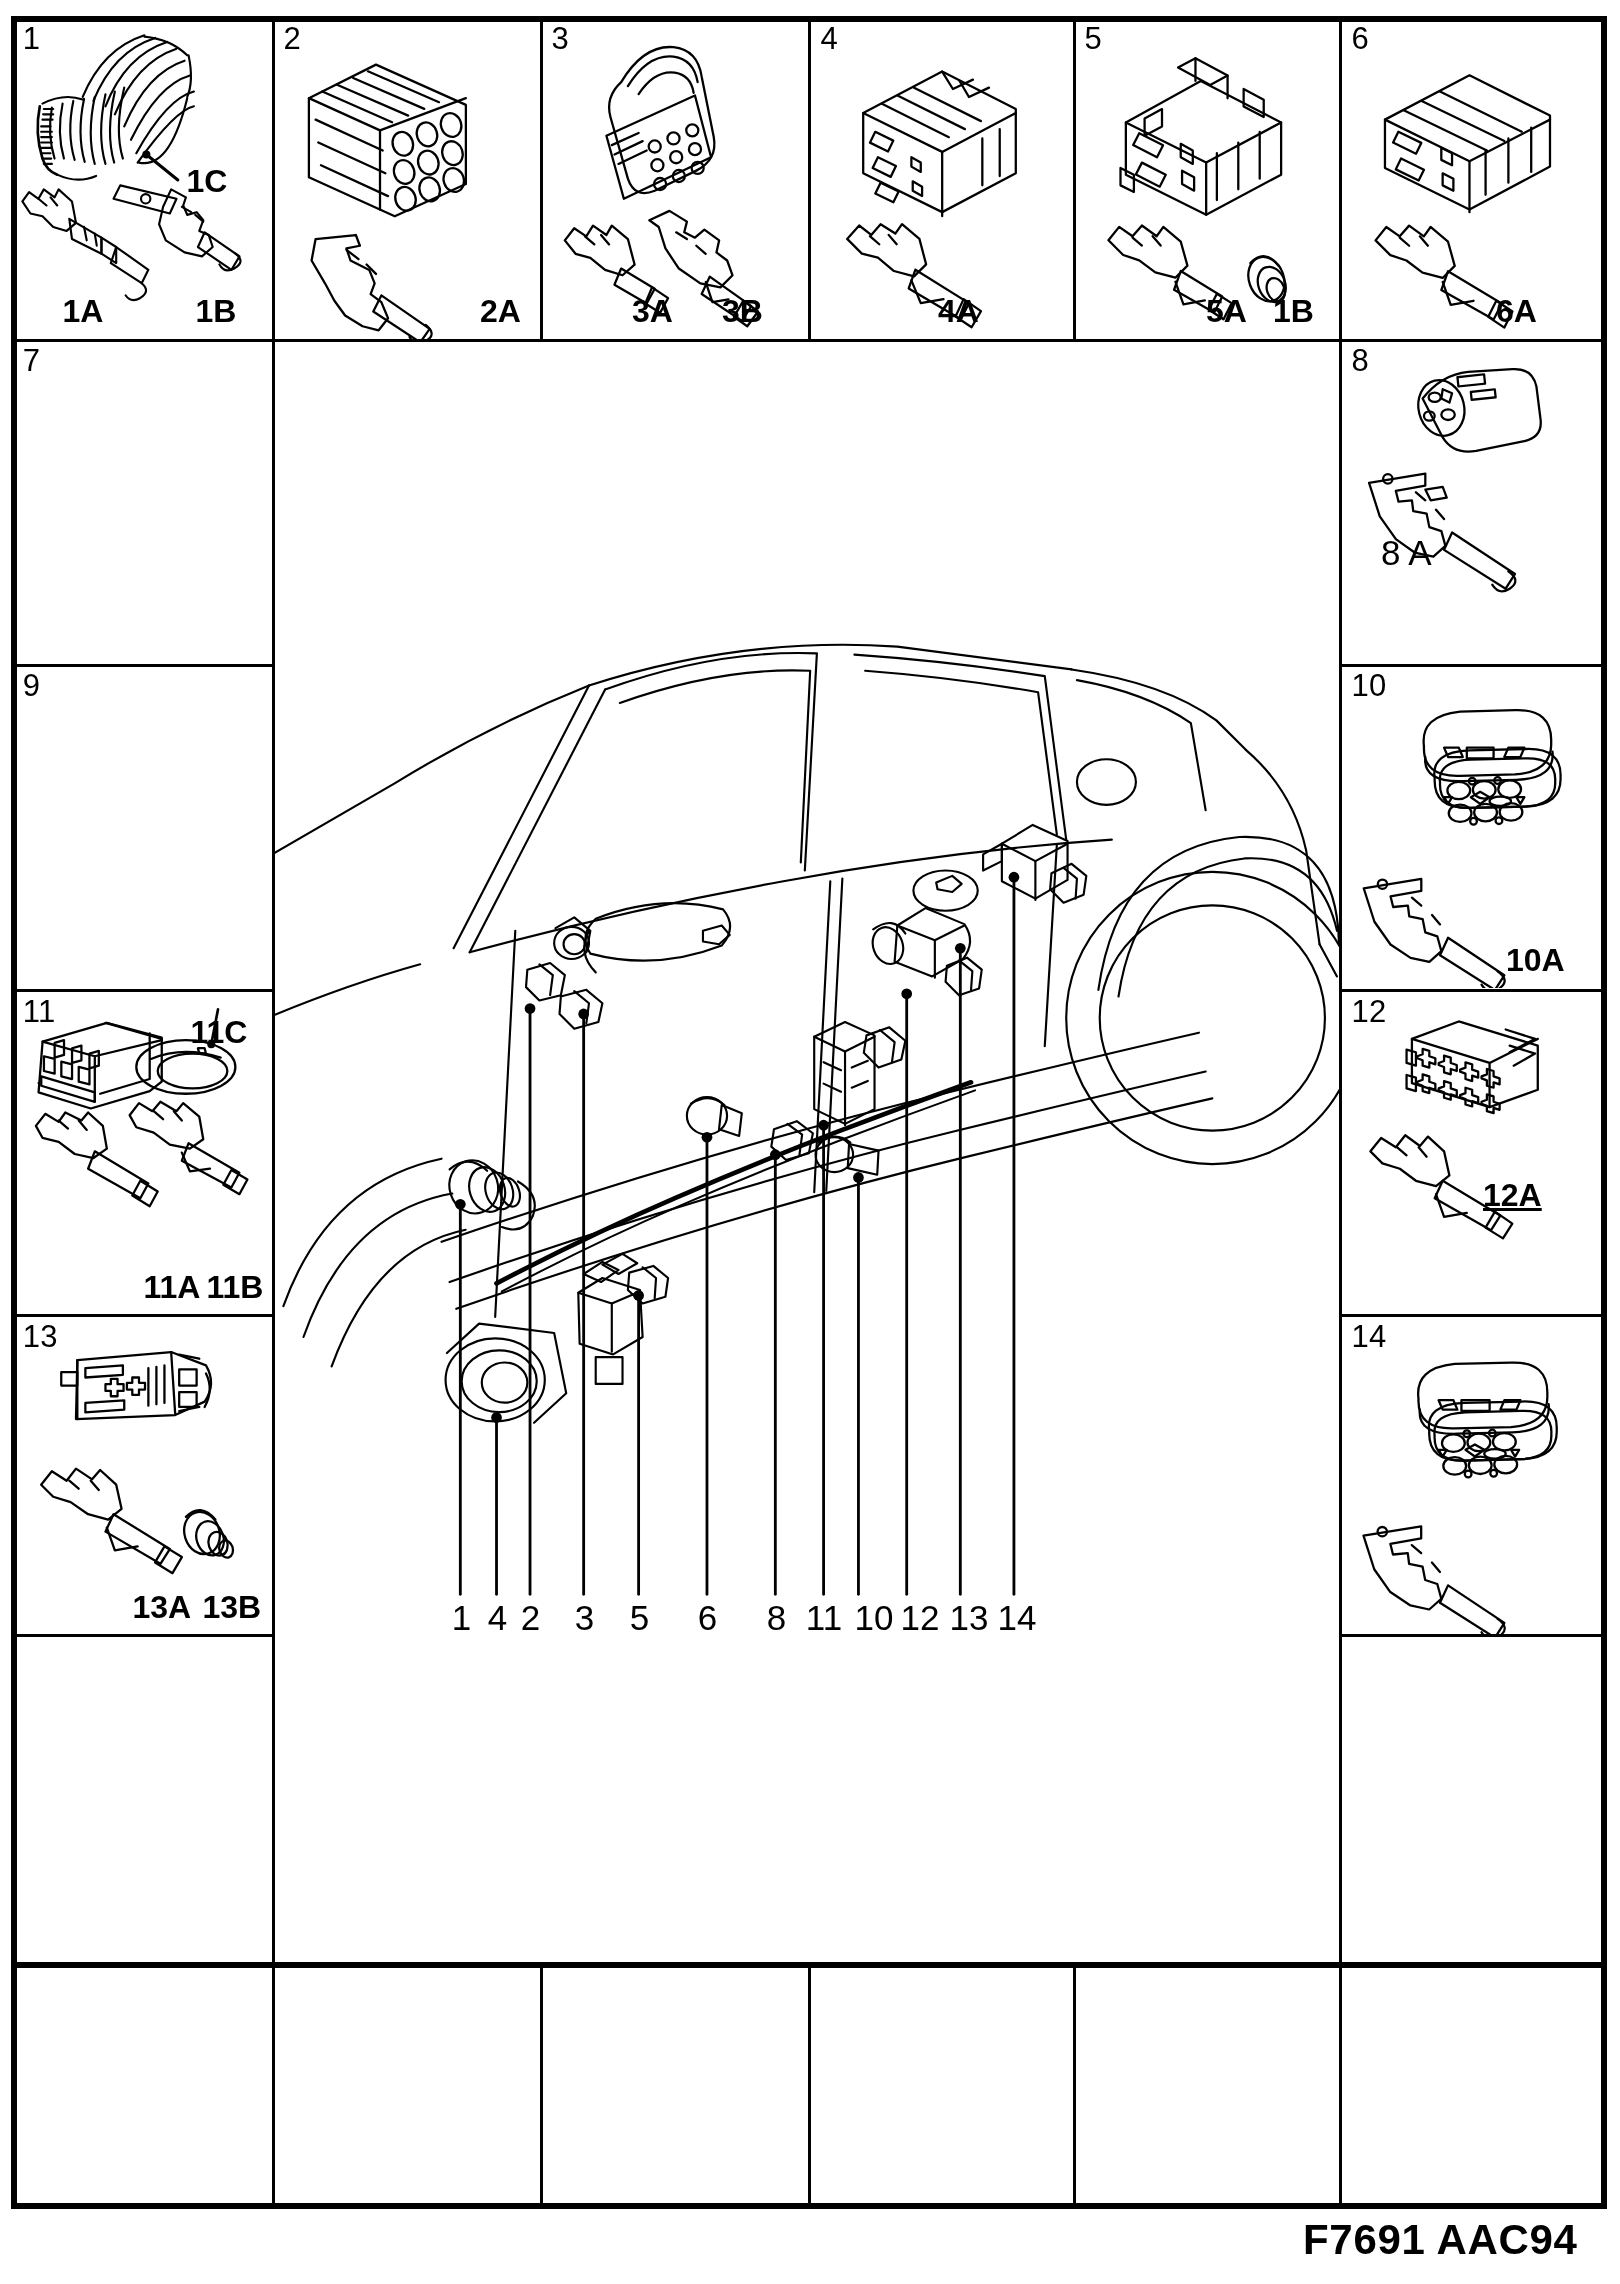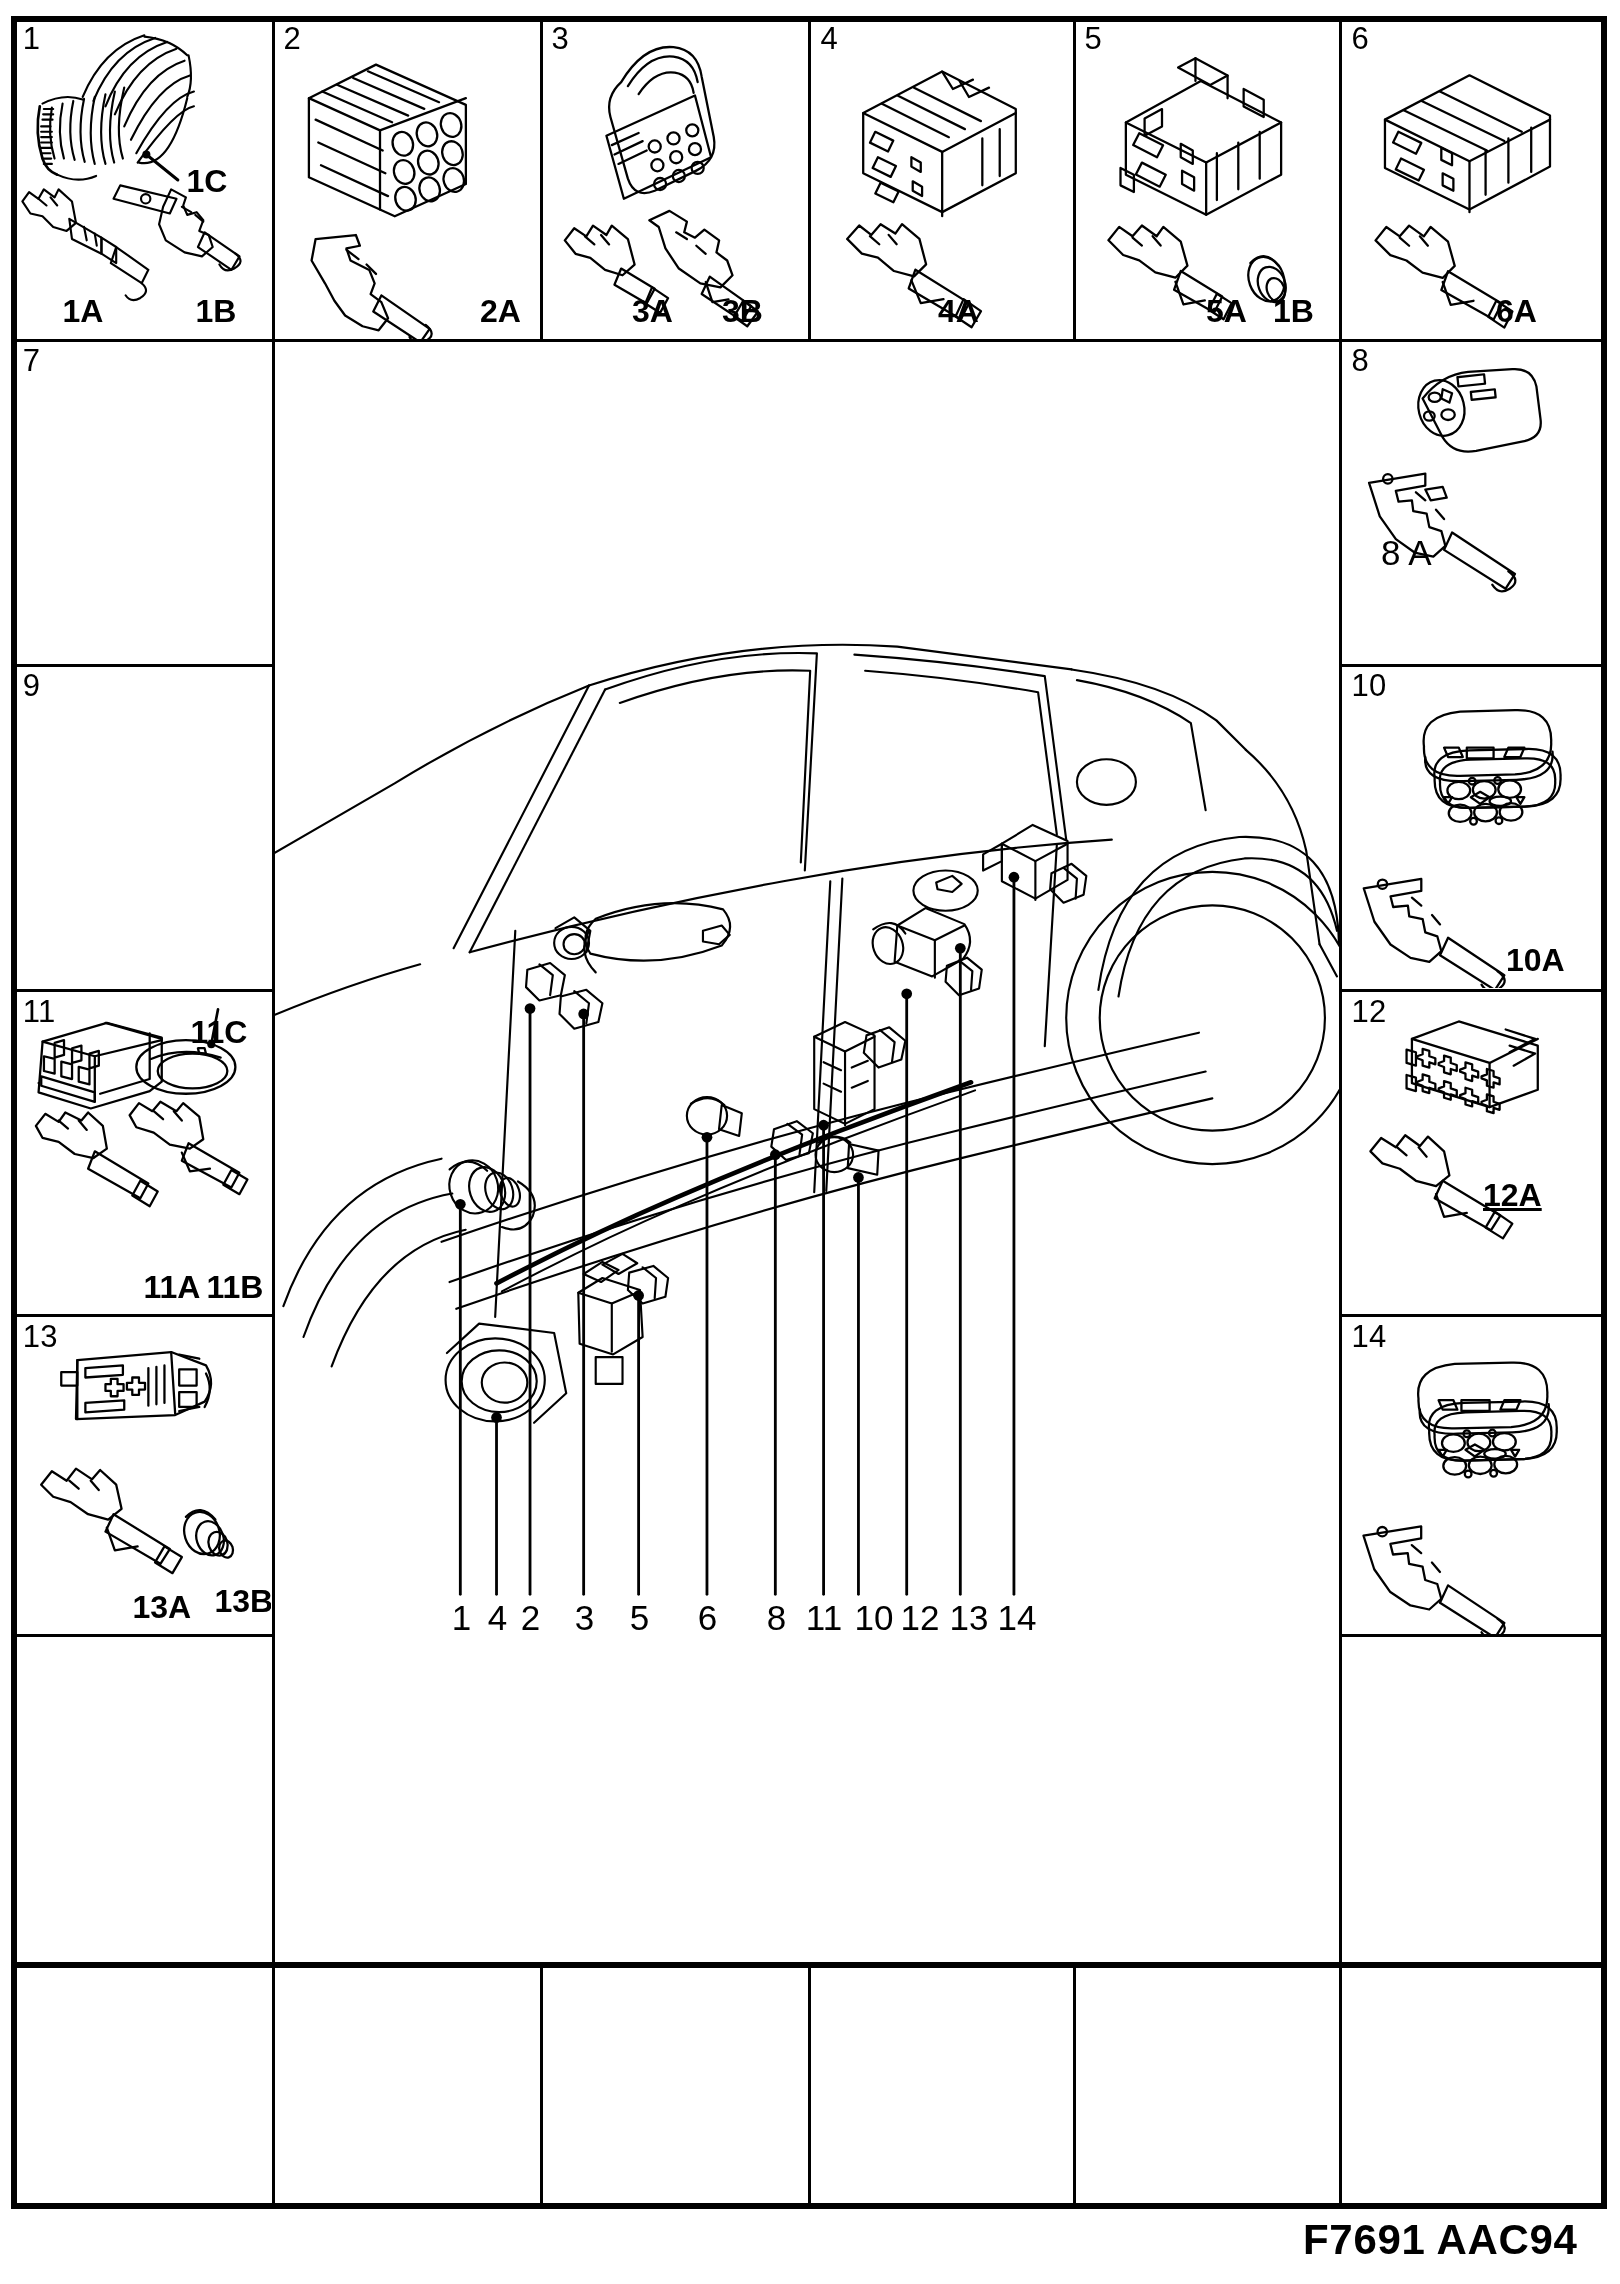--- a/index.html
+++ b/index.html
@@ -520,21 +520,21 @@
 
           <ellipse cx="282" cy="322" rx="26" ry="32" transform="rotate(-18 282 322)"></ellipse>
           <ellipse cx="294" cy="330" rx="20" ry="26" transform="rotate(-18 294 330)"></ellipse>
           <ellipse cx="306" cy="338" rx="14" ry="18" transform="rotate(-18 306 338)"></ellipse>
           <ellipse cx="318" cy="346" rx="10" ry="13" transform="rotate(-18 318 346)"></ellipse>
           <path d="M258 298 q22 -22 44 4"></path>
         </g>
       </svg>
     </div>
     <span class="sublabel" style="left:119px;top:274px;">13A</span>
-    <span class="sublabel" style="left:189px;top:268px;margin-left:12px;">13B</span>
+    <span class="sublabel" style="left:189px;top:274px;">13B</span>
   </div>
 
   <div class="cell" style="left:1342px;top:1317px;width:259px;height:318px;">
     <span class="cellnum">14</span>
     <div class="art" style="left:0;top:0;">
       <svg width="259" height="318" viewBox="0 0 386 474">
         <g fill="none" stroke="#000" stroke-width="3.4" stroke-linejoin="round" stroke-linecap="round">
 
           <path d="M114 122 q-6 -46 54 -52 l84 -2 q56 -2 54 48 q2 44 -54 48 l-84 2 q-56 2 -54 -44 z"></path>
           <path d="M116 138 q-4 38 56 36 l82 -2 q58 -2 54 -42"></path>

